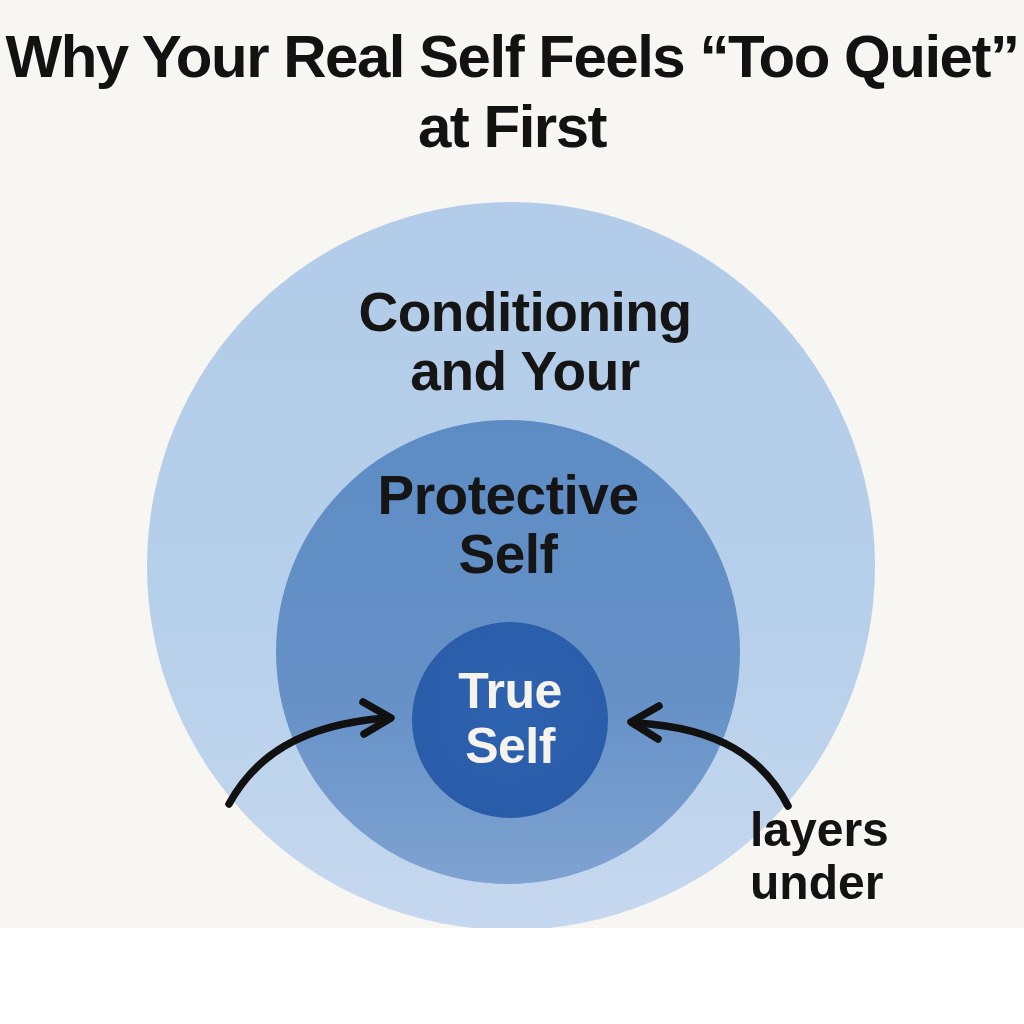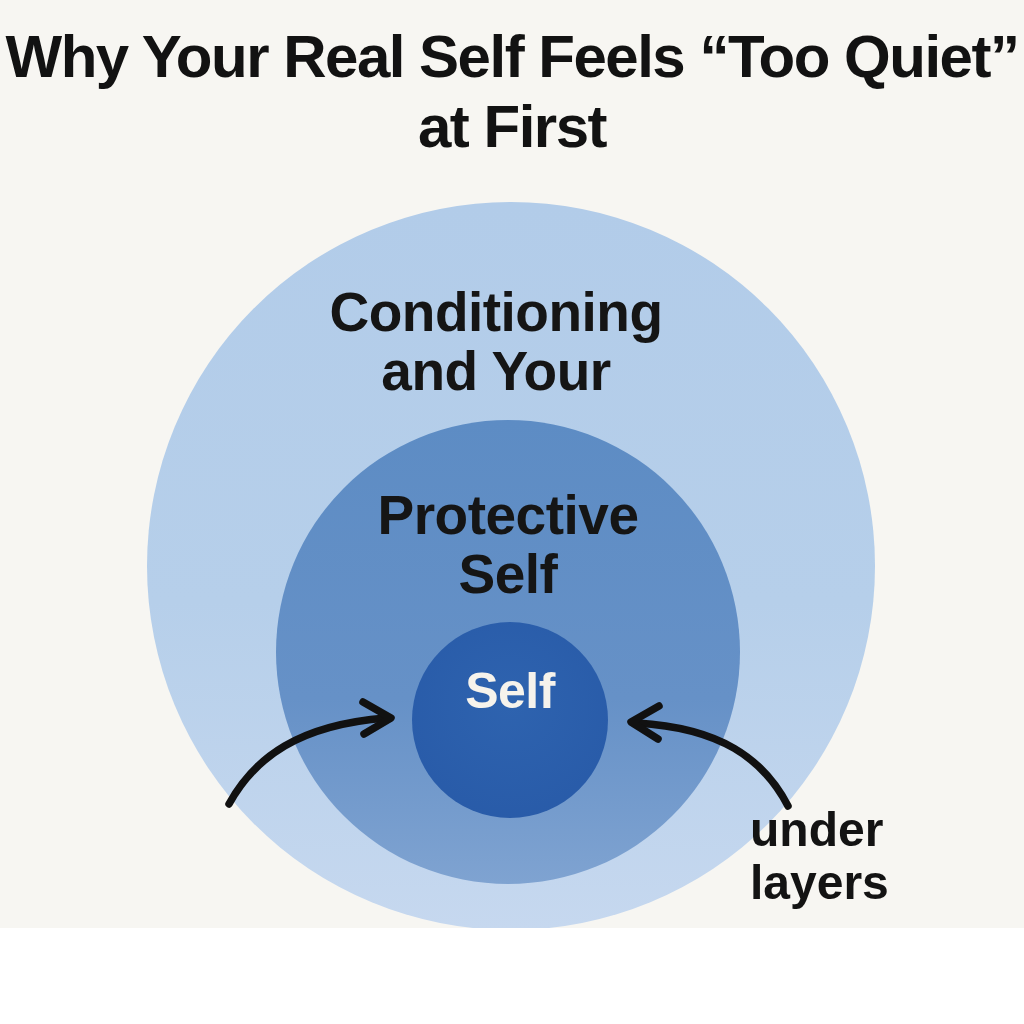--- a/index.html
+++ b/index.html
@@ -38,25 +38,25 @@
   }
   .ring-label{
     position:absolute;
     text-align:center;
     font-weight:700;
     color:#151515;
     letter-spacing:-0.5px;
   }
   .ring-label .ln{display:block;}
   .label-outer{
-    left:132px;width:728px;top:283px;
+    left:161px;width:728px;top:283px;
     font-size:55px;line-height:1.07;
   }
   .label-middle{
-    left:276px;width:464px;top:486px;
+    left:276px;width:464px;top:466px;
     font-size:55px;line-height:1.07;
   }
   .label-inner{
     left:412px;width:196px;top:664px;
     font-size:50px;line-height:1.1;
     color:#f6f3ec;
   }
   .annotation{
     position:absolute;
     font-weight:700;
@@ -91,33 +91,34 @@
     <span class="ln">Conditioning</span>
     <span class="ln">and Your</span>
   </div>
 
   <div class="ring-label label-middle">
     <span class="ln">Protective</span>
     <span class="ln">Self</span>
   </div>
 
   <div class="ring-label label-inner">
+    <span class="ln">True</span>
     <span class="ln">Self</span>
   </div>
 
   <svg class="arrow-layer" viewBox="0 0 1024 1024" xmlns="http://www.w3.org/2000/svg">
     <g fill="none" stroke-width="7.5" stroke-linecap="round" stroke-linejoin="round">
       <path d="M 229 804 C 255 757, 299 725, 386 718" stroke="#111111"></path>
       <path d="M 363 702 L 391 718 L 364 734" stroke="#111111"></path>
     </g>
     <g fill="none" stroke-width="7.5" stroke-linecap="round" stroke-linejoin="round">
       <path d="M 788 806 C 763 758, 720 728, 637 723" stroke="#111111"></path>
       <path d="M 659 706 L 631 722 L 658 739" stroke="#111111"></path>
     </g>
   </svg>
 
 
   <div class="annotation annotation-right">
+    <span class="ln">layers</span>
     <span class="ln">under</span>
-    <span class="ln">layers</span>
   </div>
 
 </div>
 
 </body></html>

